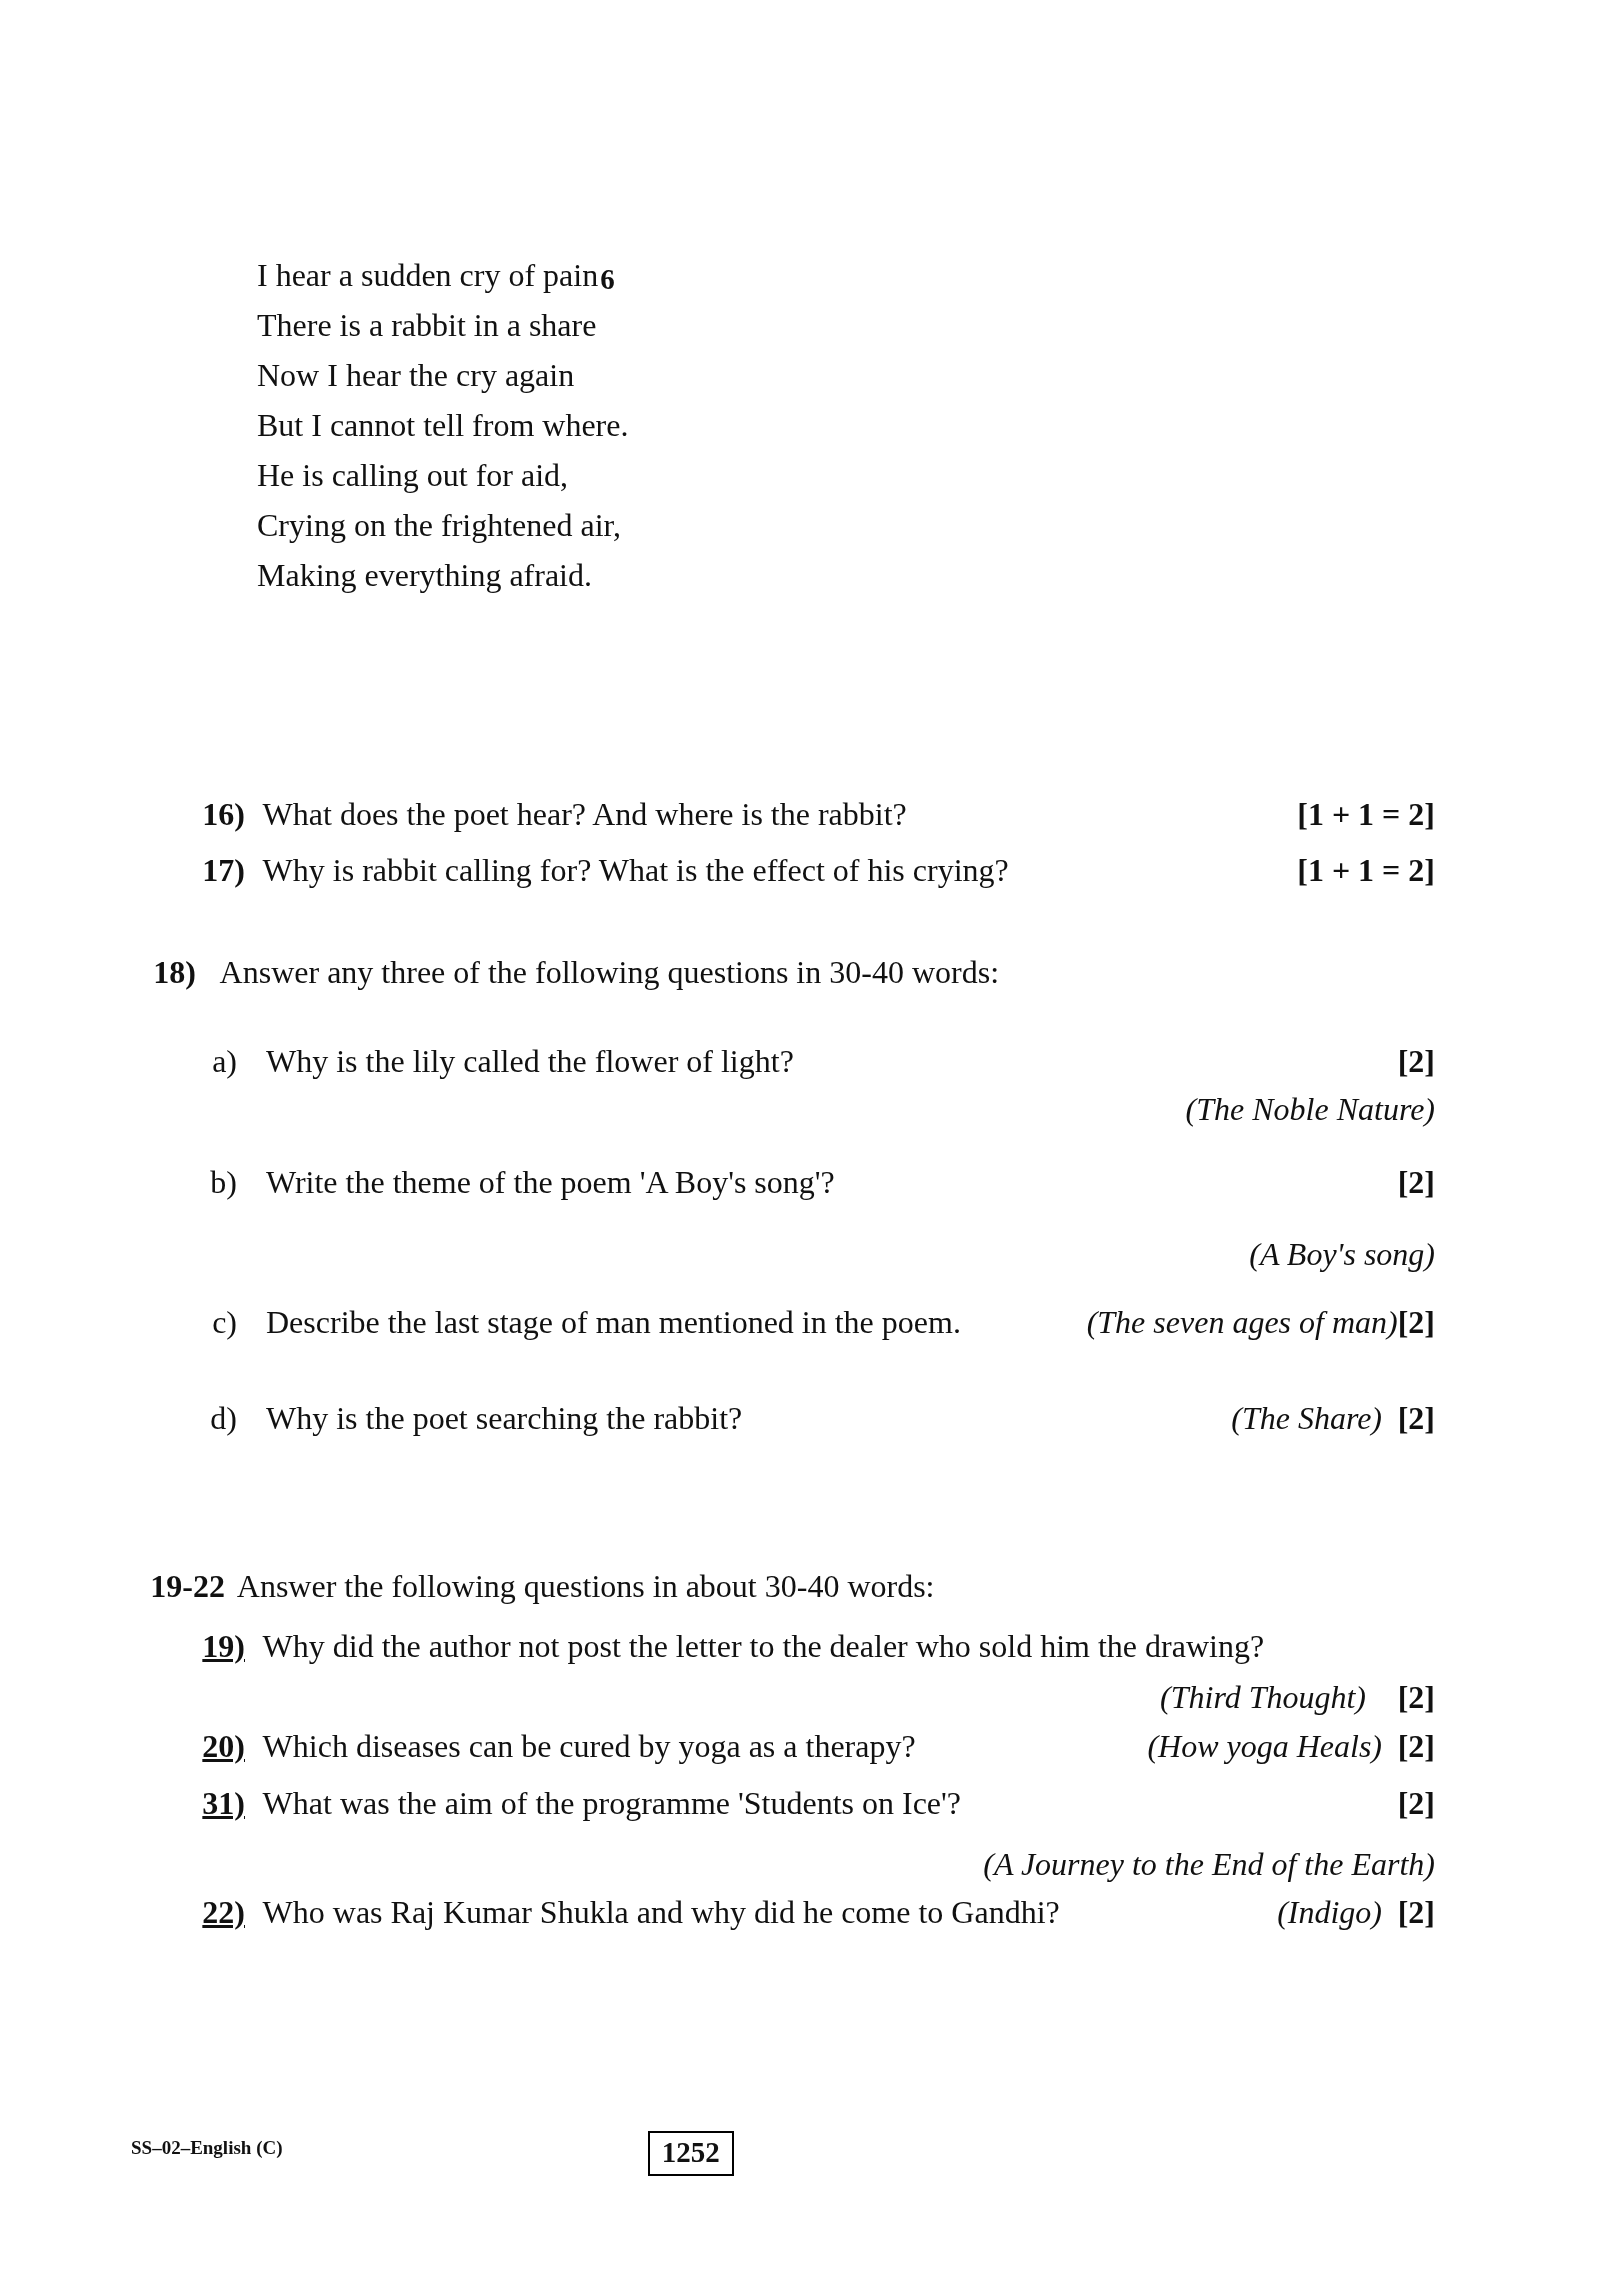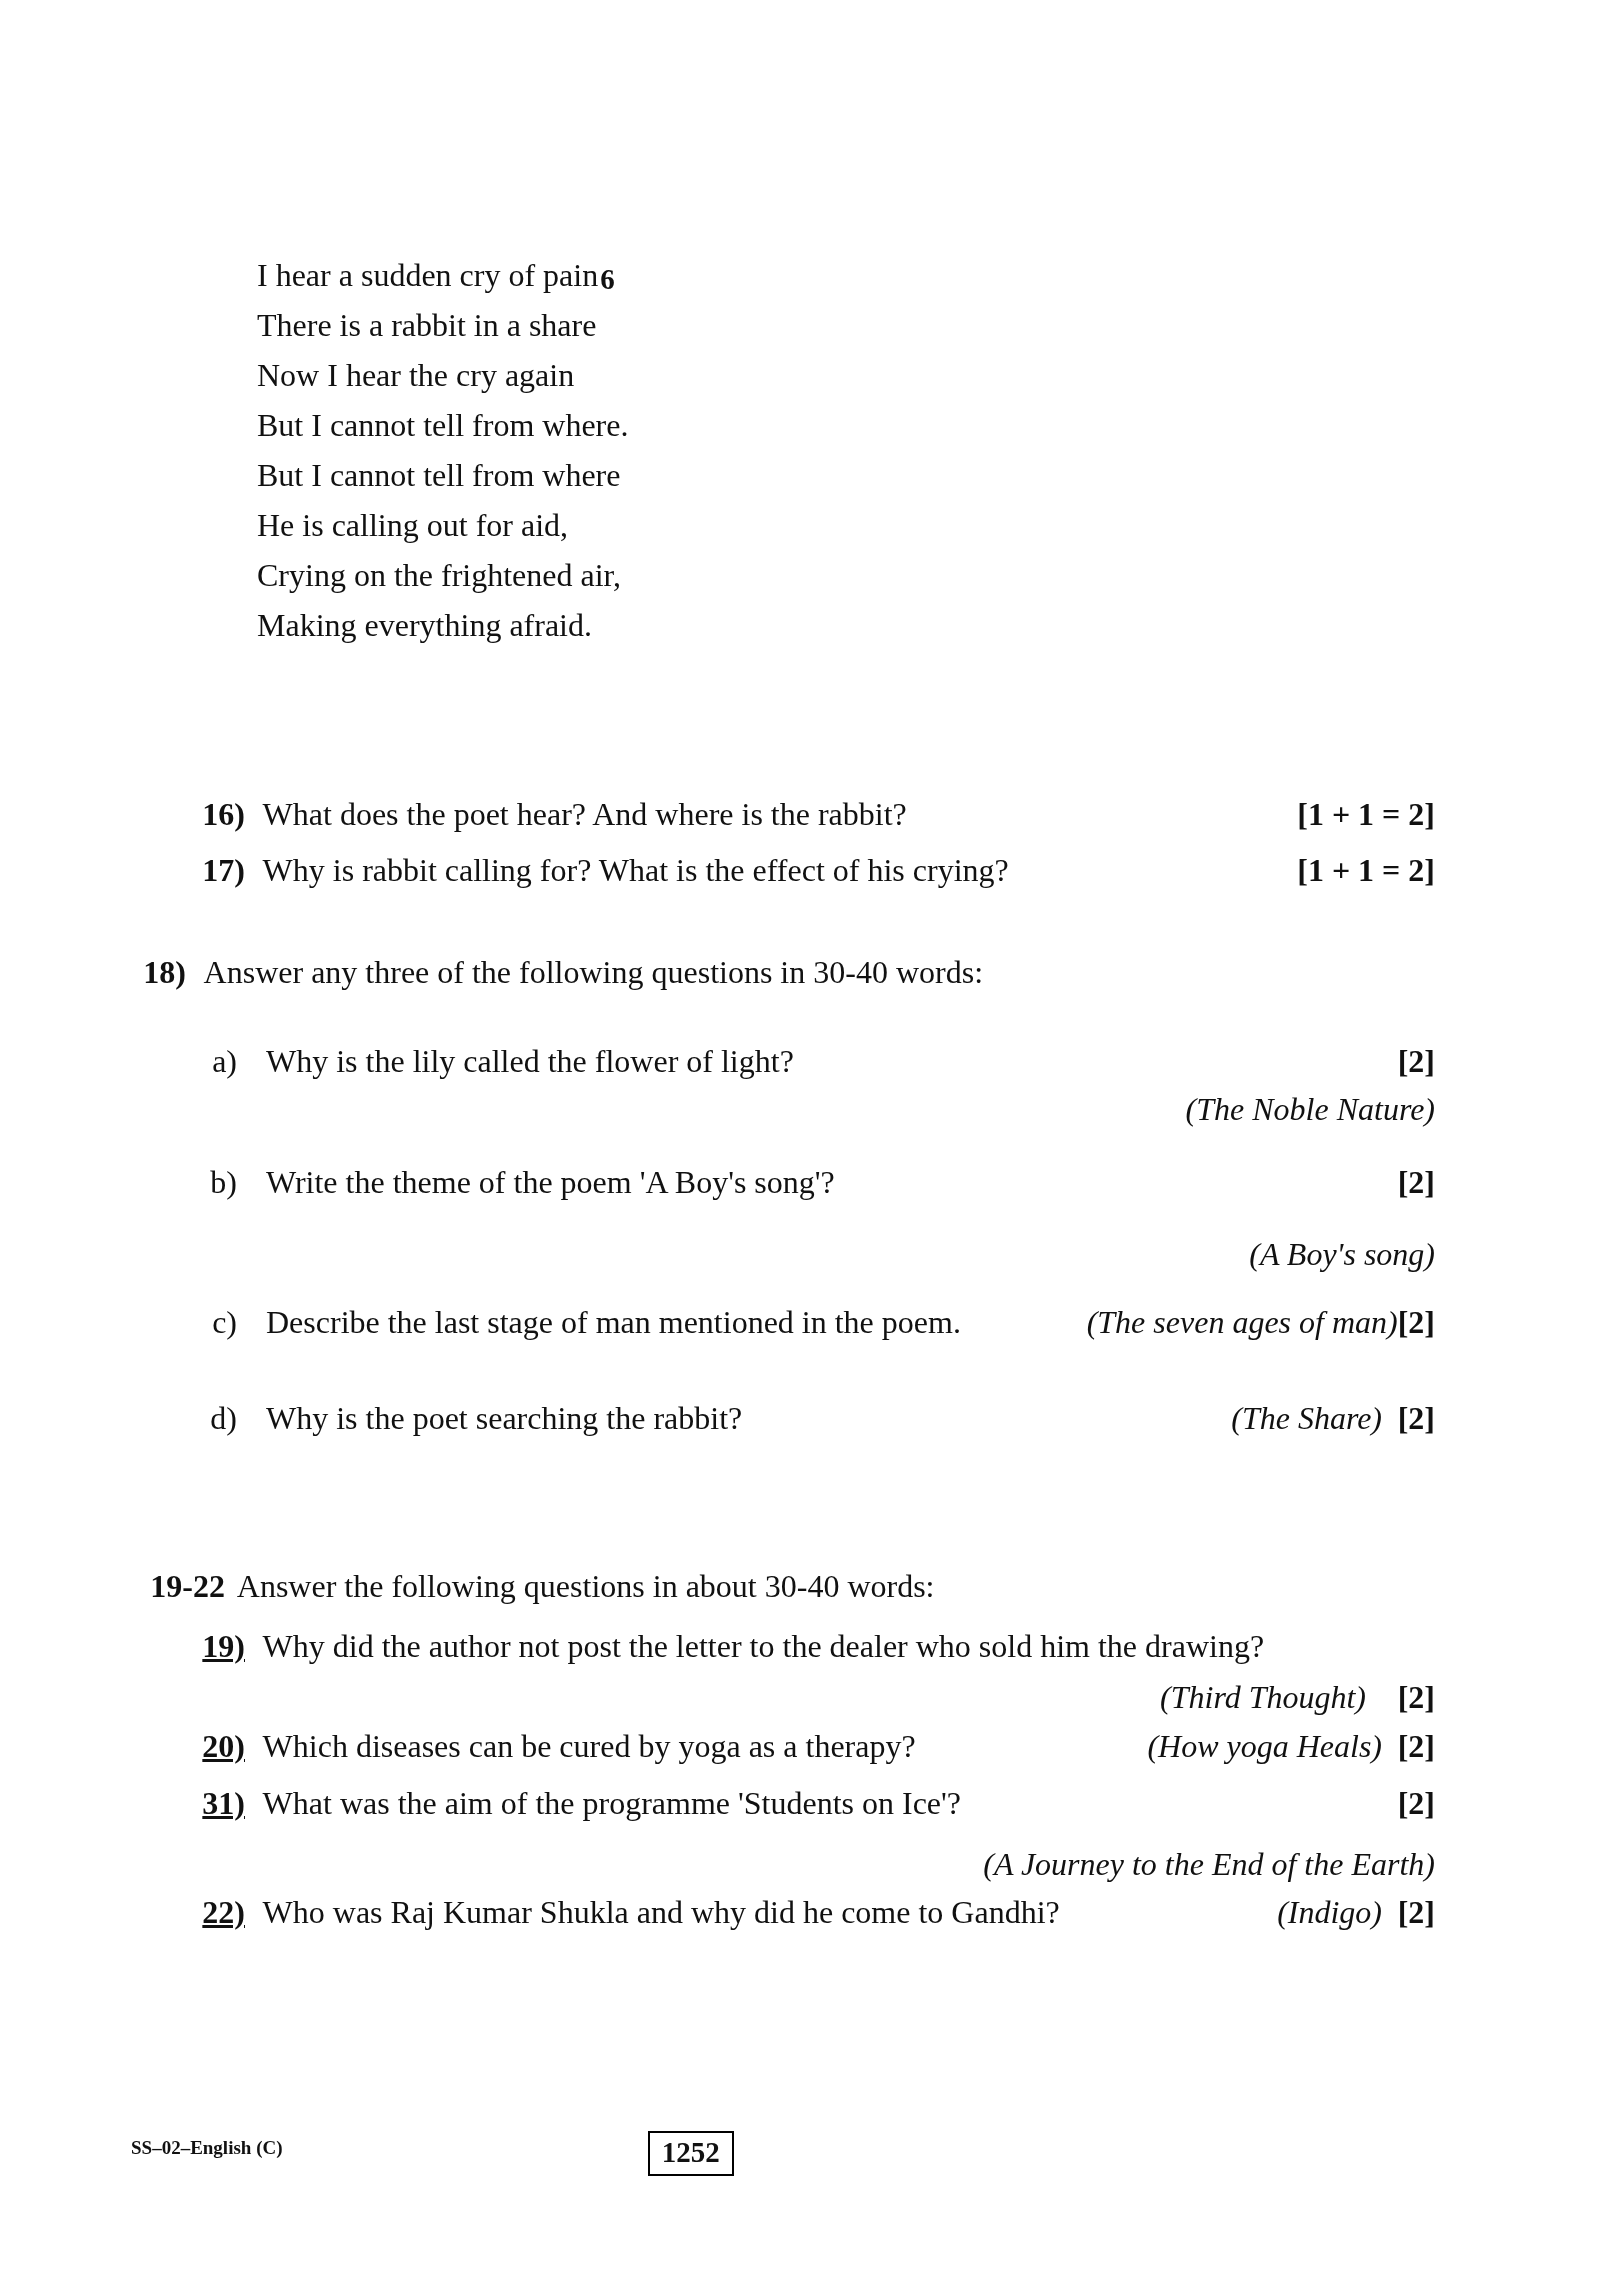--- a/index.html
+++ b/index.html
@@ -82,21 +82,21 @@
     font-style: normal;
     font-weight: bold;
   }
 
   
   .row16 { left: 194px; top: 794px; width: 1241px; }
   .row17 { left: 194px; top: 850px; width: 1241px; }
   .row16 .q-num, .row17 .q-num { width: 51px; margin-right: 17.6px; }
 
   
-  .row18 { left: 131px; top: 952px; width: 1304px; }
+  .row18 { left: 141px; top: 952px; width: 1304px; gap: 6px; }
   .row18 .q-num { width: 55px; margin-right: 17.6px; }
 
   
   .sub { left: 194px; width: 1241px; }
   .sub .q-num { width: 43px; margin-right: 29px; font-weight: normal; }
   .row18a { top: 1041px; }
   .row18b { top: 1162px; }
   .row18c { top: 1302px; }
   .row18d { top: 1398px; }
 
@@ -152,21 +152,20 @@
 
 <div class="page">
 
   <div class="page-number">6</div>
 
   <div class="poem">
     <div class="poem-line">I hear a sudden cry of pain</div>
     <div class="poem-line">There is a rabbit in a share</div>
     <div class="poem-line">Now I hear the cry again</div>
     <div class="poem-line">But I cannot tell from where.</div>
-    <div class="poem-line">But I cannot tell from where</div>
     <div class="poem-line">He is calling out for aid,</div>
     <div class="poem-line">Crying on the frightened air,</div>
     <div class="poem-line">Making everything afraid.</div>
   </div>
 
   <div class="q-row row16">
     <span class="q-num">16)</span>
     <span class="q-text">What does the poet hear? And where is the rabbit?</span>
     <span class="q-marks">[1 + 1 = 2]</span>
   </div>

